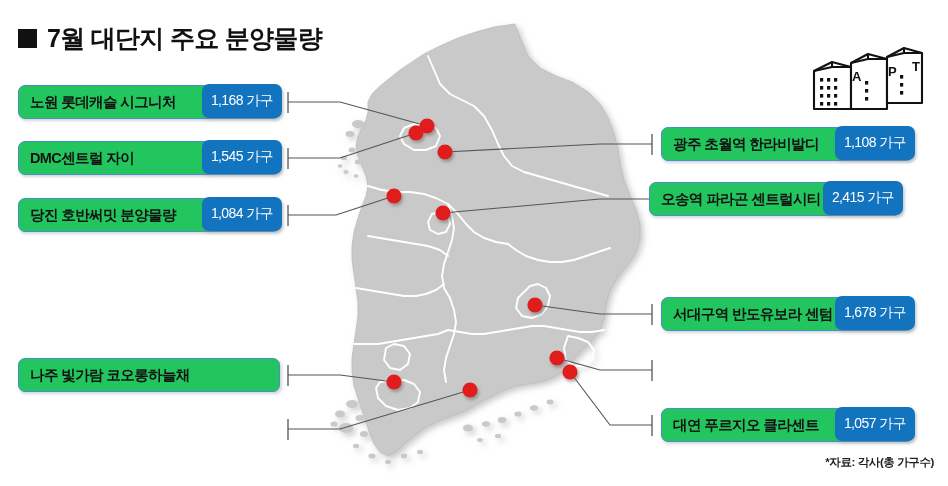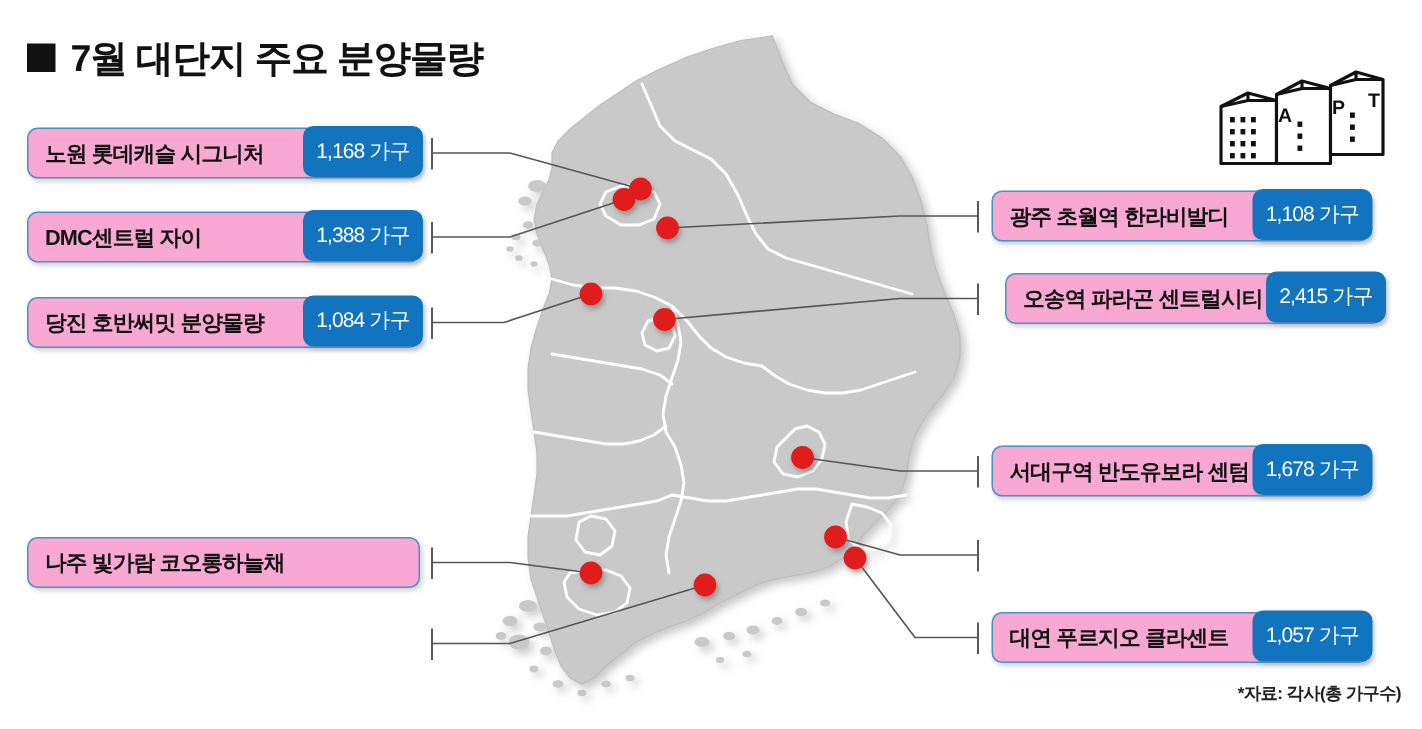--- a/index.html
+++ b/index.html
@@ -55,21 +55,21 @@
   .callout {
     position: absolute;
     height: 34px;
     box-sizing: border-box;
     display: flex;
     align-items: stretch;
   }
   .callout-body {
     position: relative;
     flex: 1 1 auto;
-    background: #f9a8d4;
+    background: #22c55e;
     border: 1.6px solid #4a90c4;
     border-radius: 7px;
     display: flex;
     align-items: center;
     box-shadow: 1.5px 2px 3px rgba(120,130,140,0.33);
   }
   .callout-label {
     font-size: 14.5px;
     font-weight: bold;
     color: #121212;
@@ -330,21 +330,21 @@
   <div class="callout left" style="left:18px; top:85px; width:262px;">
     <div class="callout-body">
       <span class="callout-label">노원 롯데캐슬 시그니처</span>
       <span class="callout-value">1,168 가구</span>
     </div>
   </div>
 
   <div class="callout left" style="left:18px; top:141px; width:262px;">
     <div class="callout-body">
       <span class="callout-label">DMC센트럴 자이</span>
-      <span class="callout-value">1,388 가구</span>
+      <span class="callout-value">1,545 가구</span>
     </div>
   </div>
 
   <div class="callout left" style="left:18px; top:198px; width:262px;">
     <div class="callout-body">
       <span class="callout-label">당진 호반써밋 분양물량</span>
       <span class="callout-value">1,084 가구</span>
     </div>
   </div>
 
@@ -355,21 +355,21 @@
   </div>
 
 
   <div class="callout right" style="left:661px; top:127px; width:252px;">
     <div class="callout-body">
       <span class="callout-label">광주 초월역 한라비발디</span>
       <span class="callout-value">1,108 가구</span>
     </div>
   </div>
 
-  <div class="callout right" style="left:670px; top:182px; width:252px;justify-content:center;">
+  <div class="callout right" style="left:649px; top:182px; width:252px;justify-content:center;">
     <div class="callout-body">
       <span class="callout-label">오송역 파라곤 센트럴시티</span>
       <span class="callout-value">2,415 가구</span>
     </div>
   </div>
 
   <div class="callout right" style="left:661px; top:297px; width:252px;">
     <div class="callout-body">
       <span class="callout-label">서대구역 반도유보라 센텀</span>
       <span class="callout-value">1,678 가구</span>

